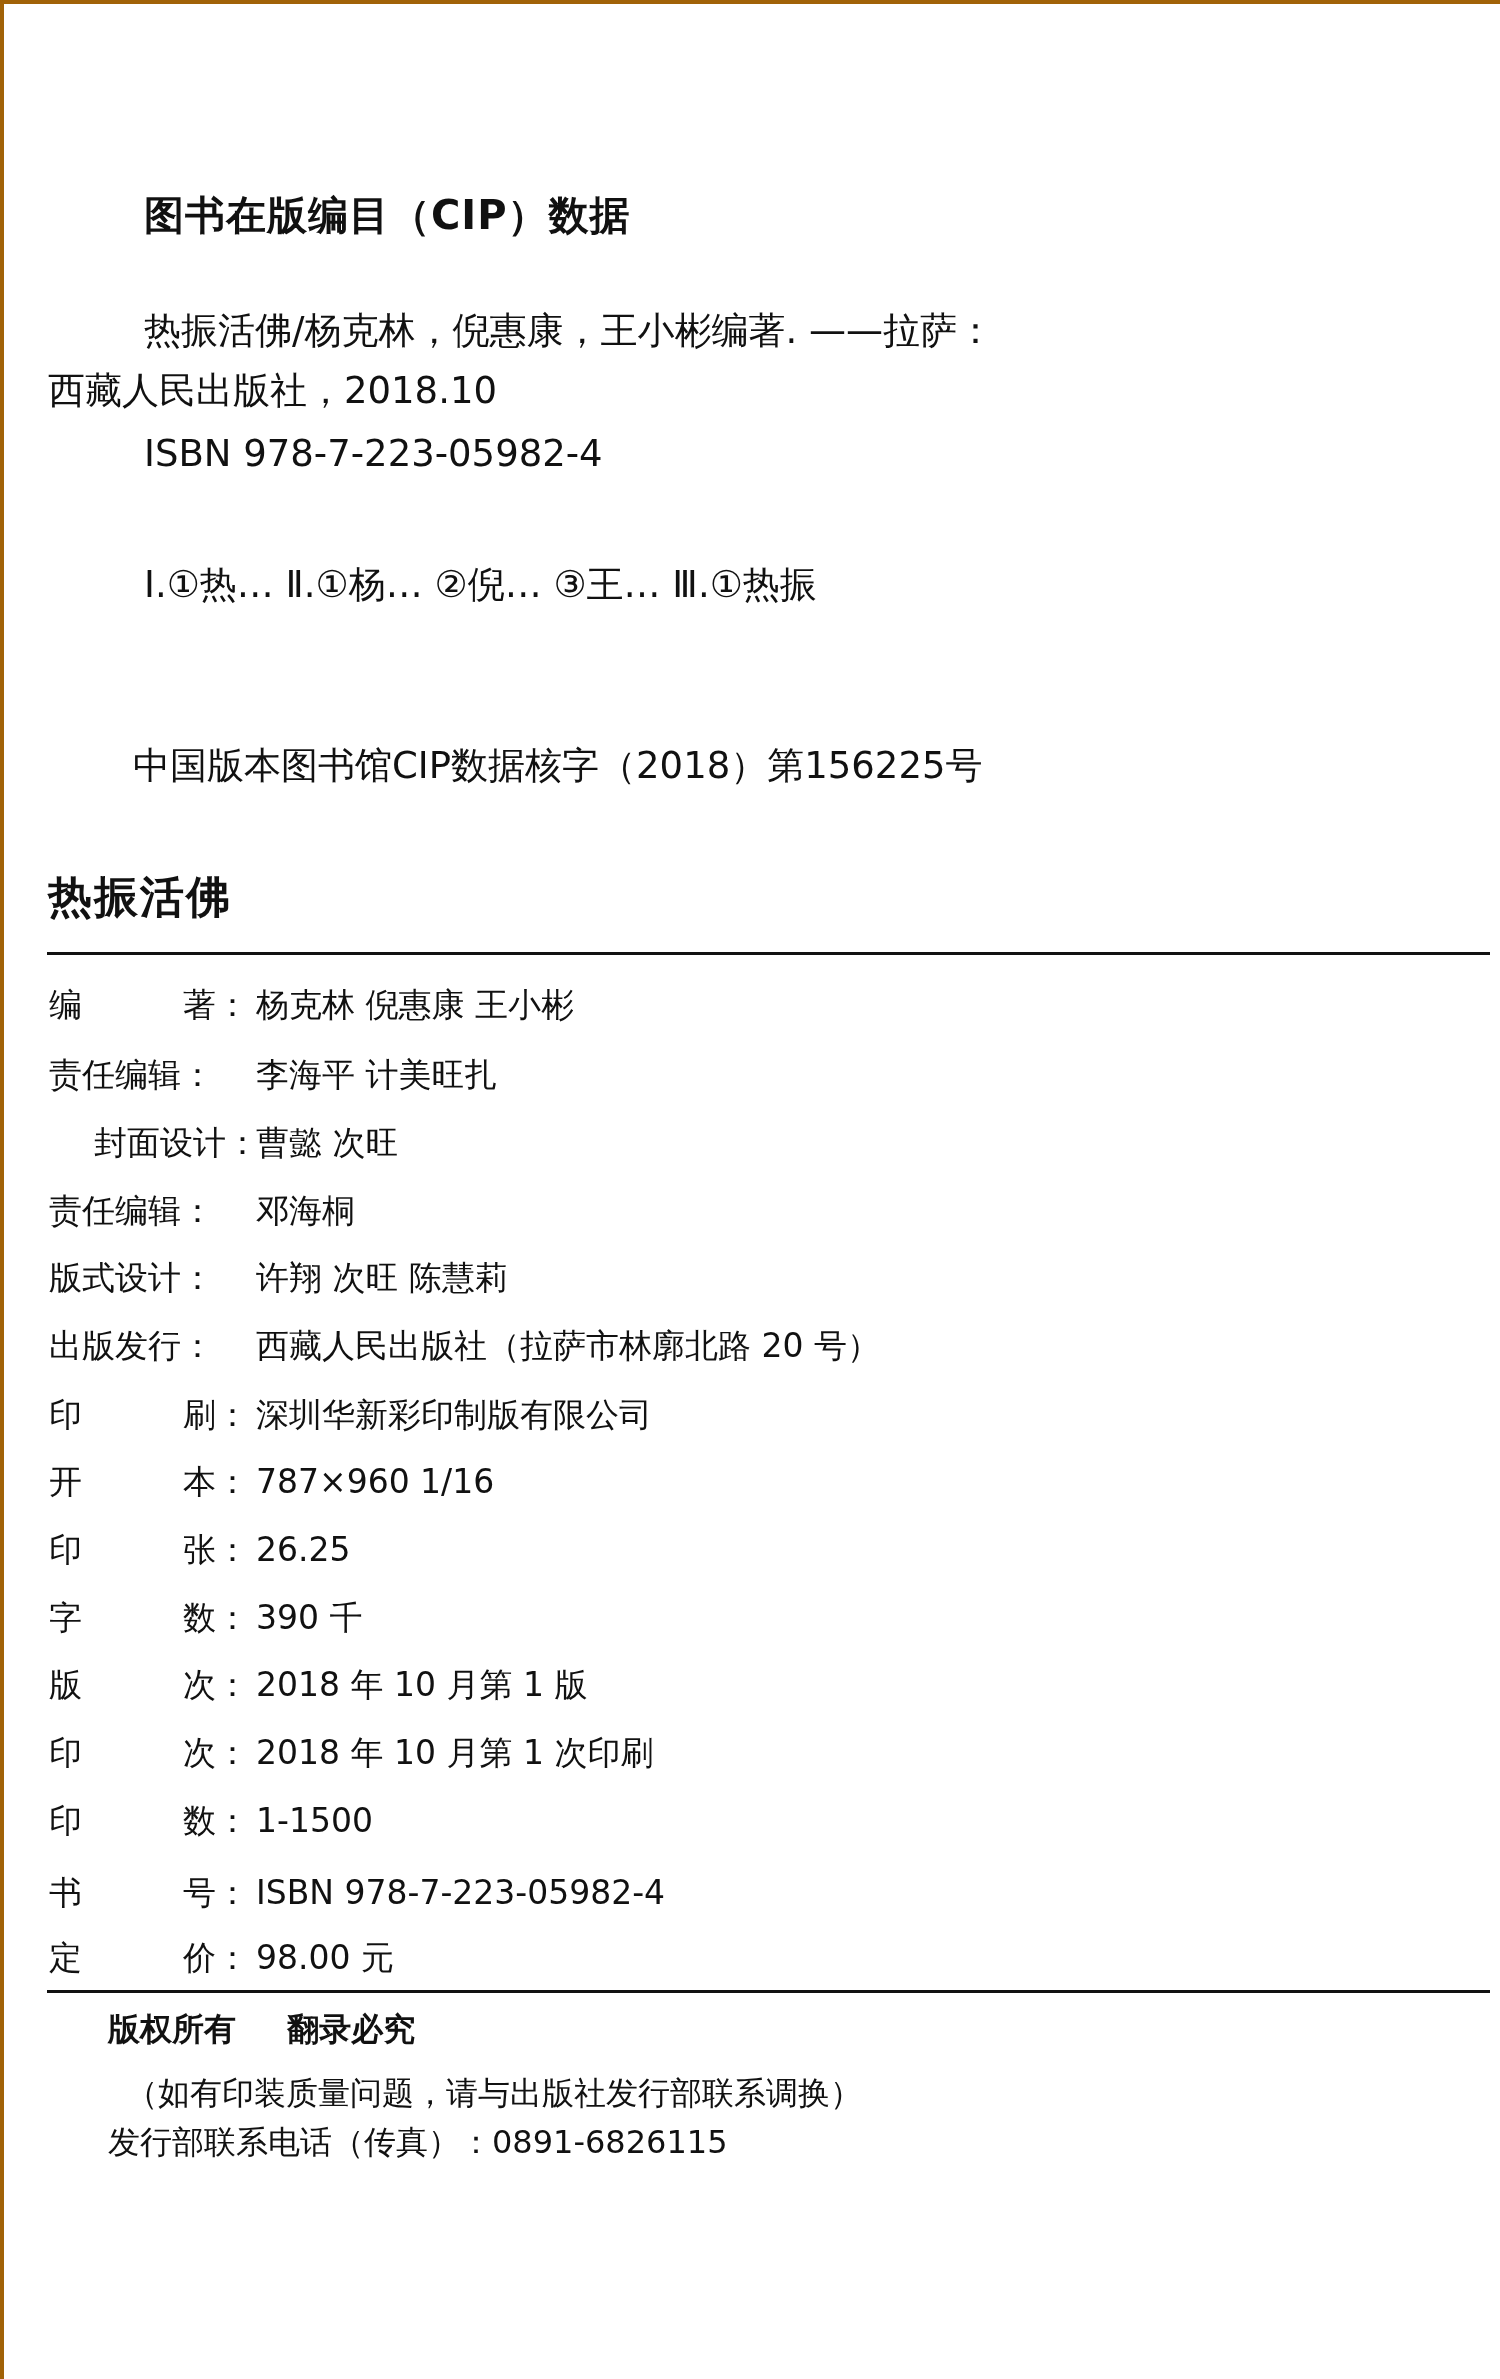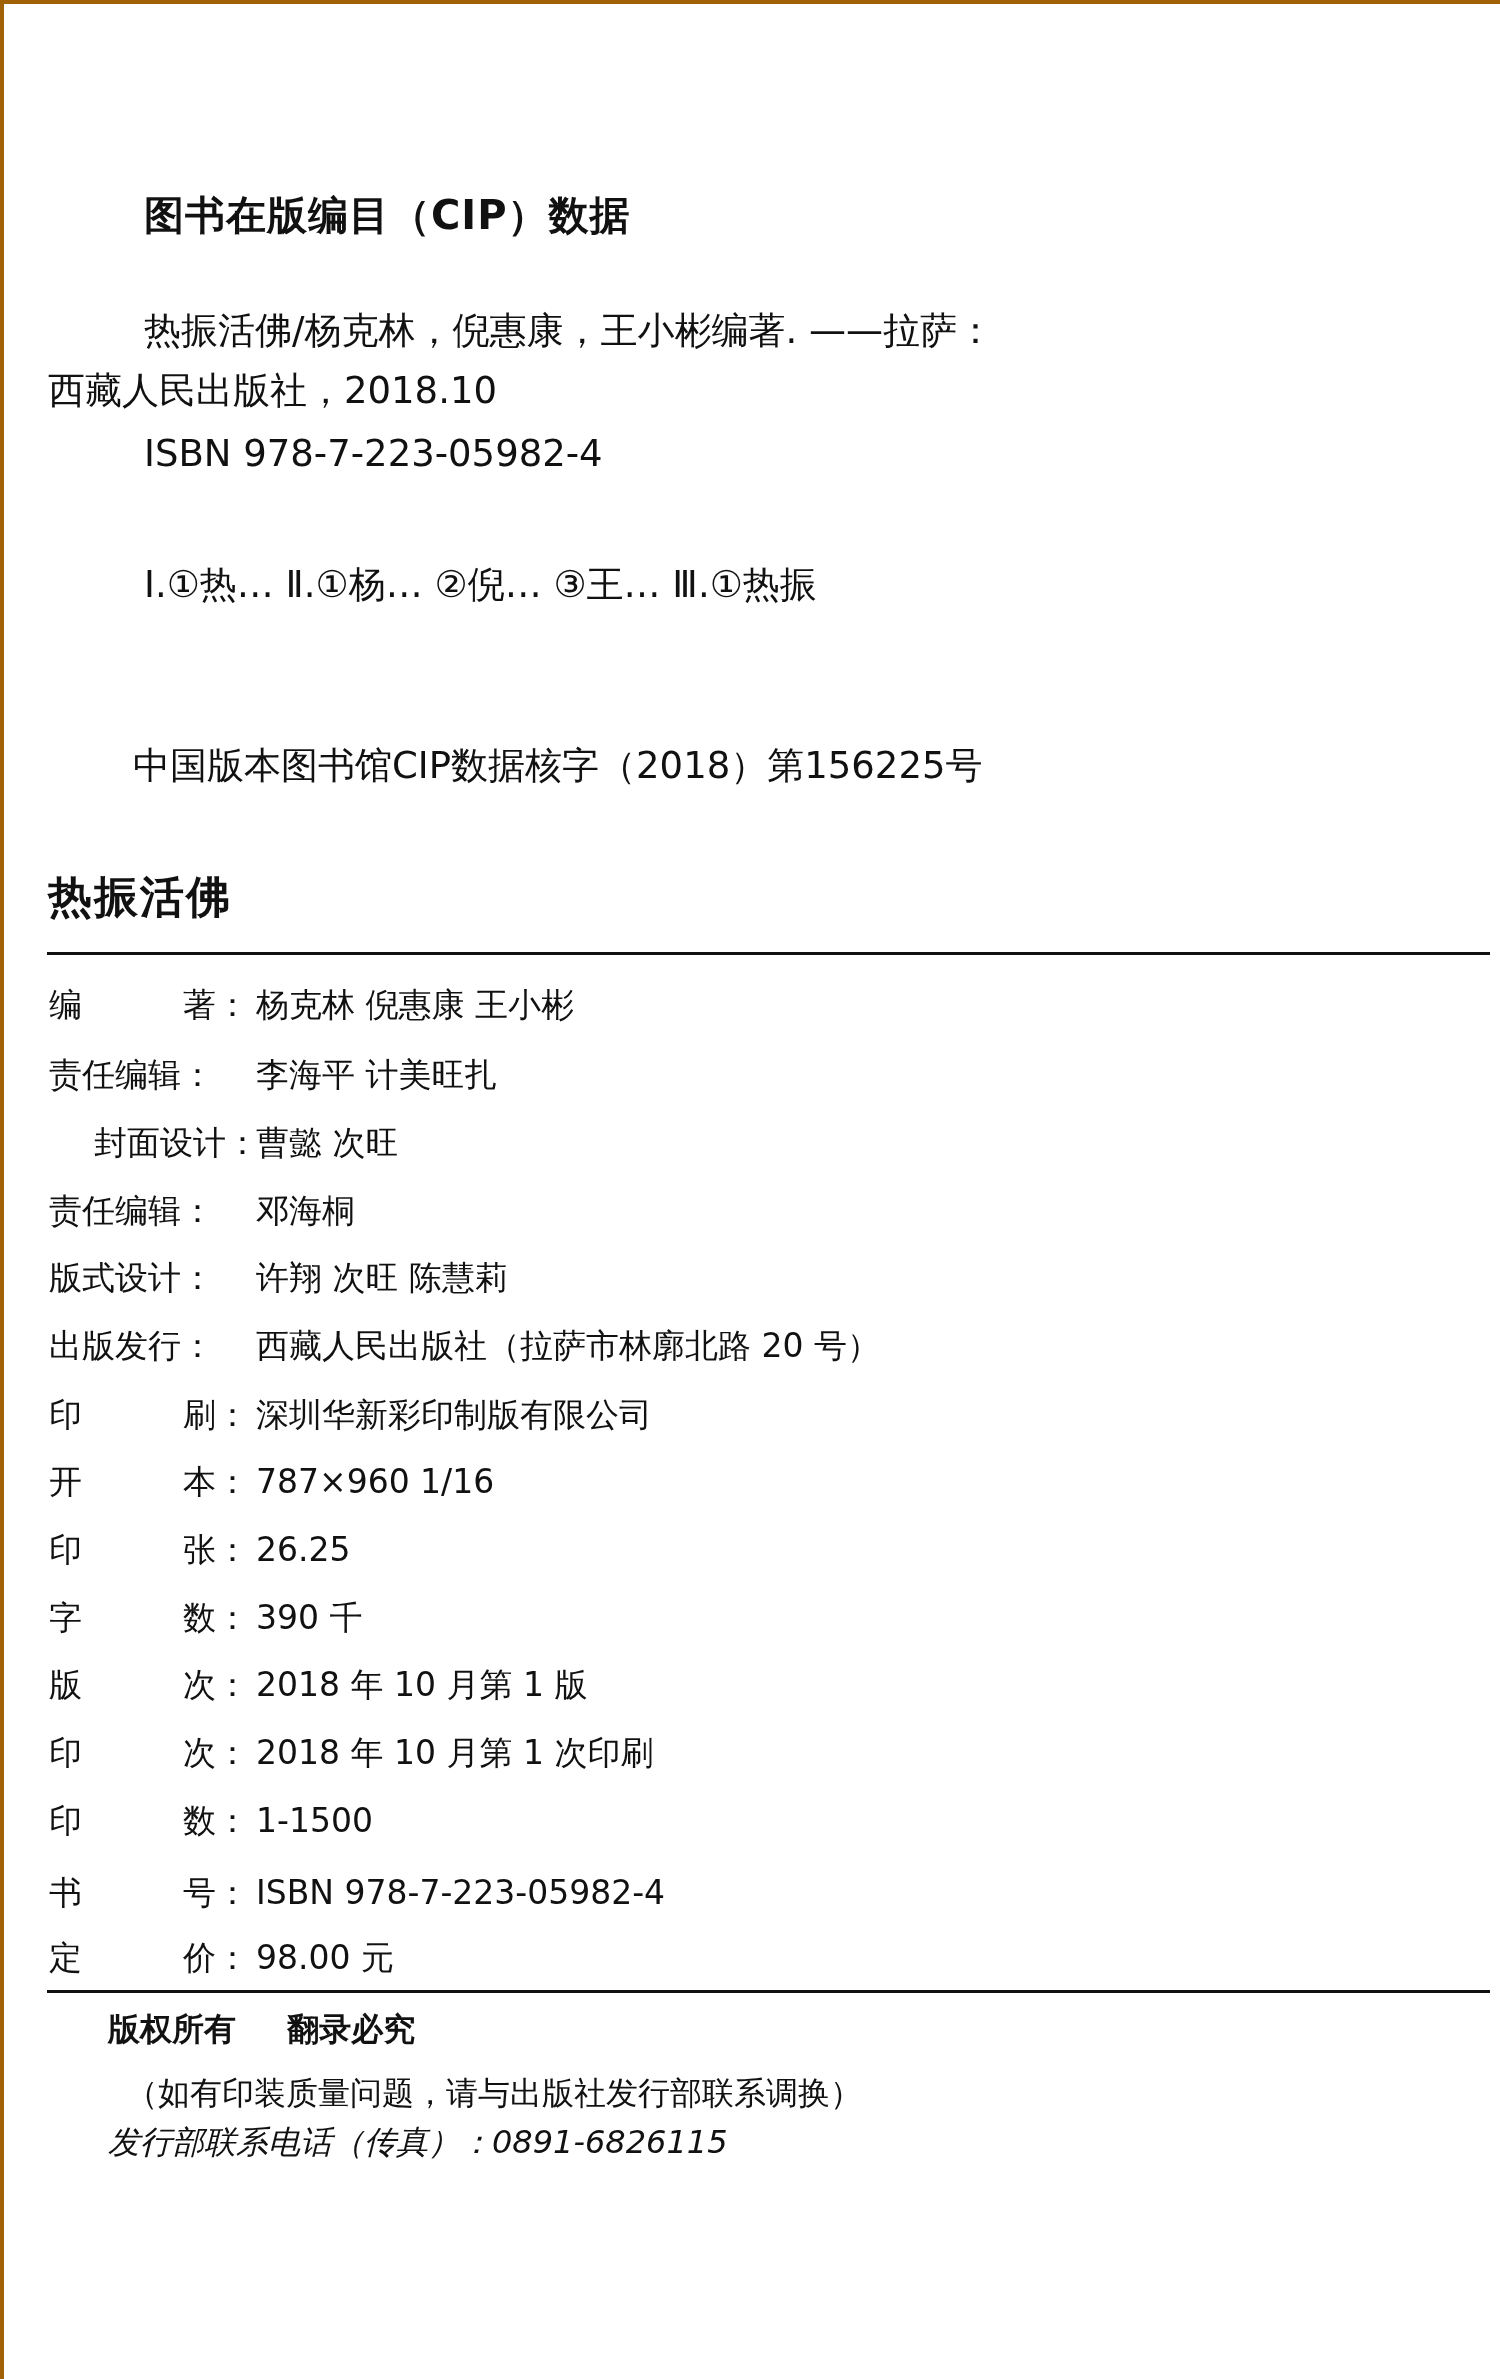--- a/index.html
+++ b/index.html
@@ -138,14 +138,14 @@
           <span>价：</span>
         </div>
         <div class="value">98.00 元</div>
       </div>
     </div>
 
   <div class="rule" style="top:1986px;"></div>
 
   <div class="abs copyright">版权所有    翻录必究</div>
   <div class="abs note" style="left:122px; top:2068px;">（如有印装质量问题，请与出版社发行部联系调换）</div>
-  <div class="abs note" style="left:104px; top:2117px;font-style:italic;">发行部联系电话（传真）：0891-6826115</div>
+  <div class="abs note" style="left:104px; top:2117px;">发行部联系电话（传真）：0891-6826115</div>
 </div>
 
 </body></html>

